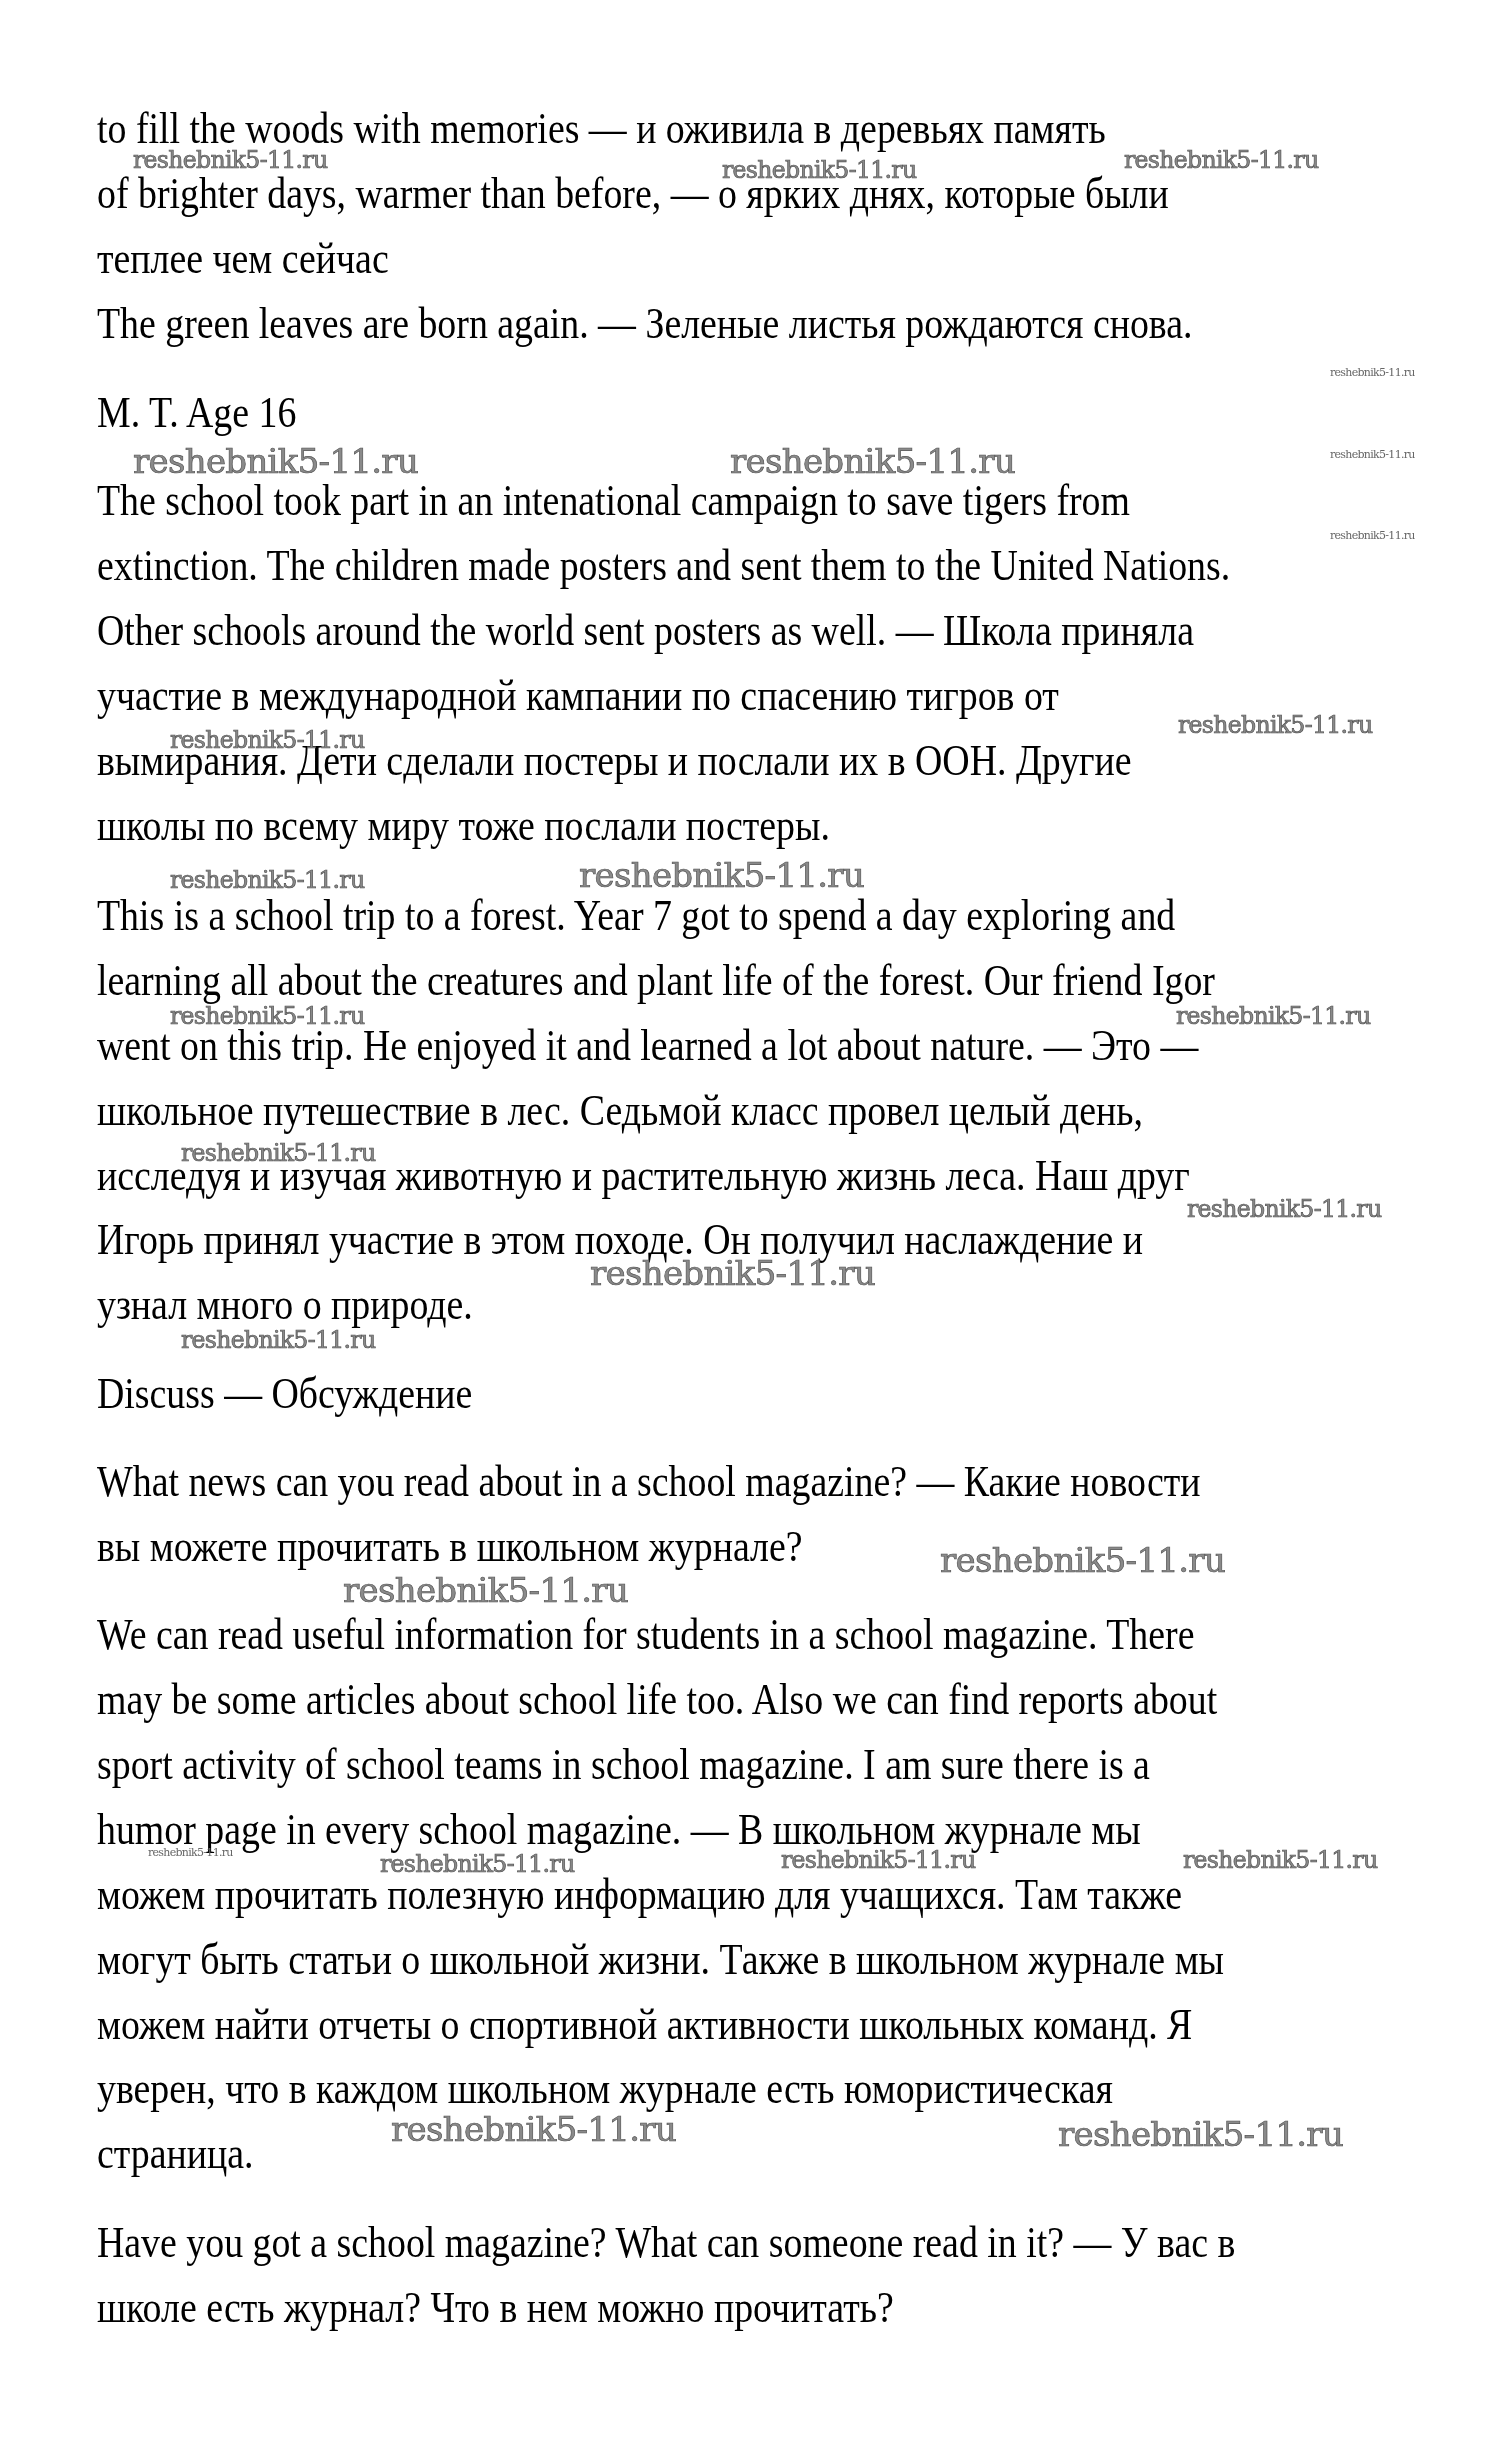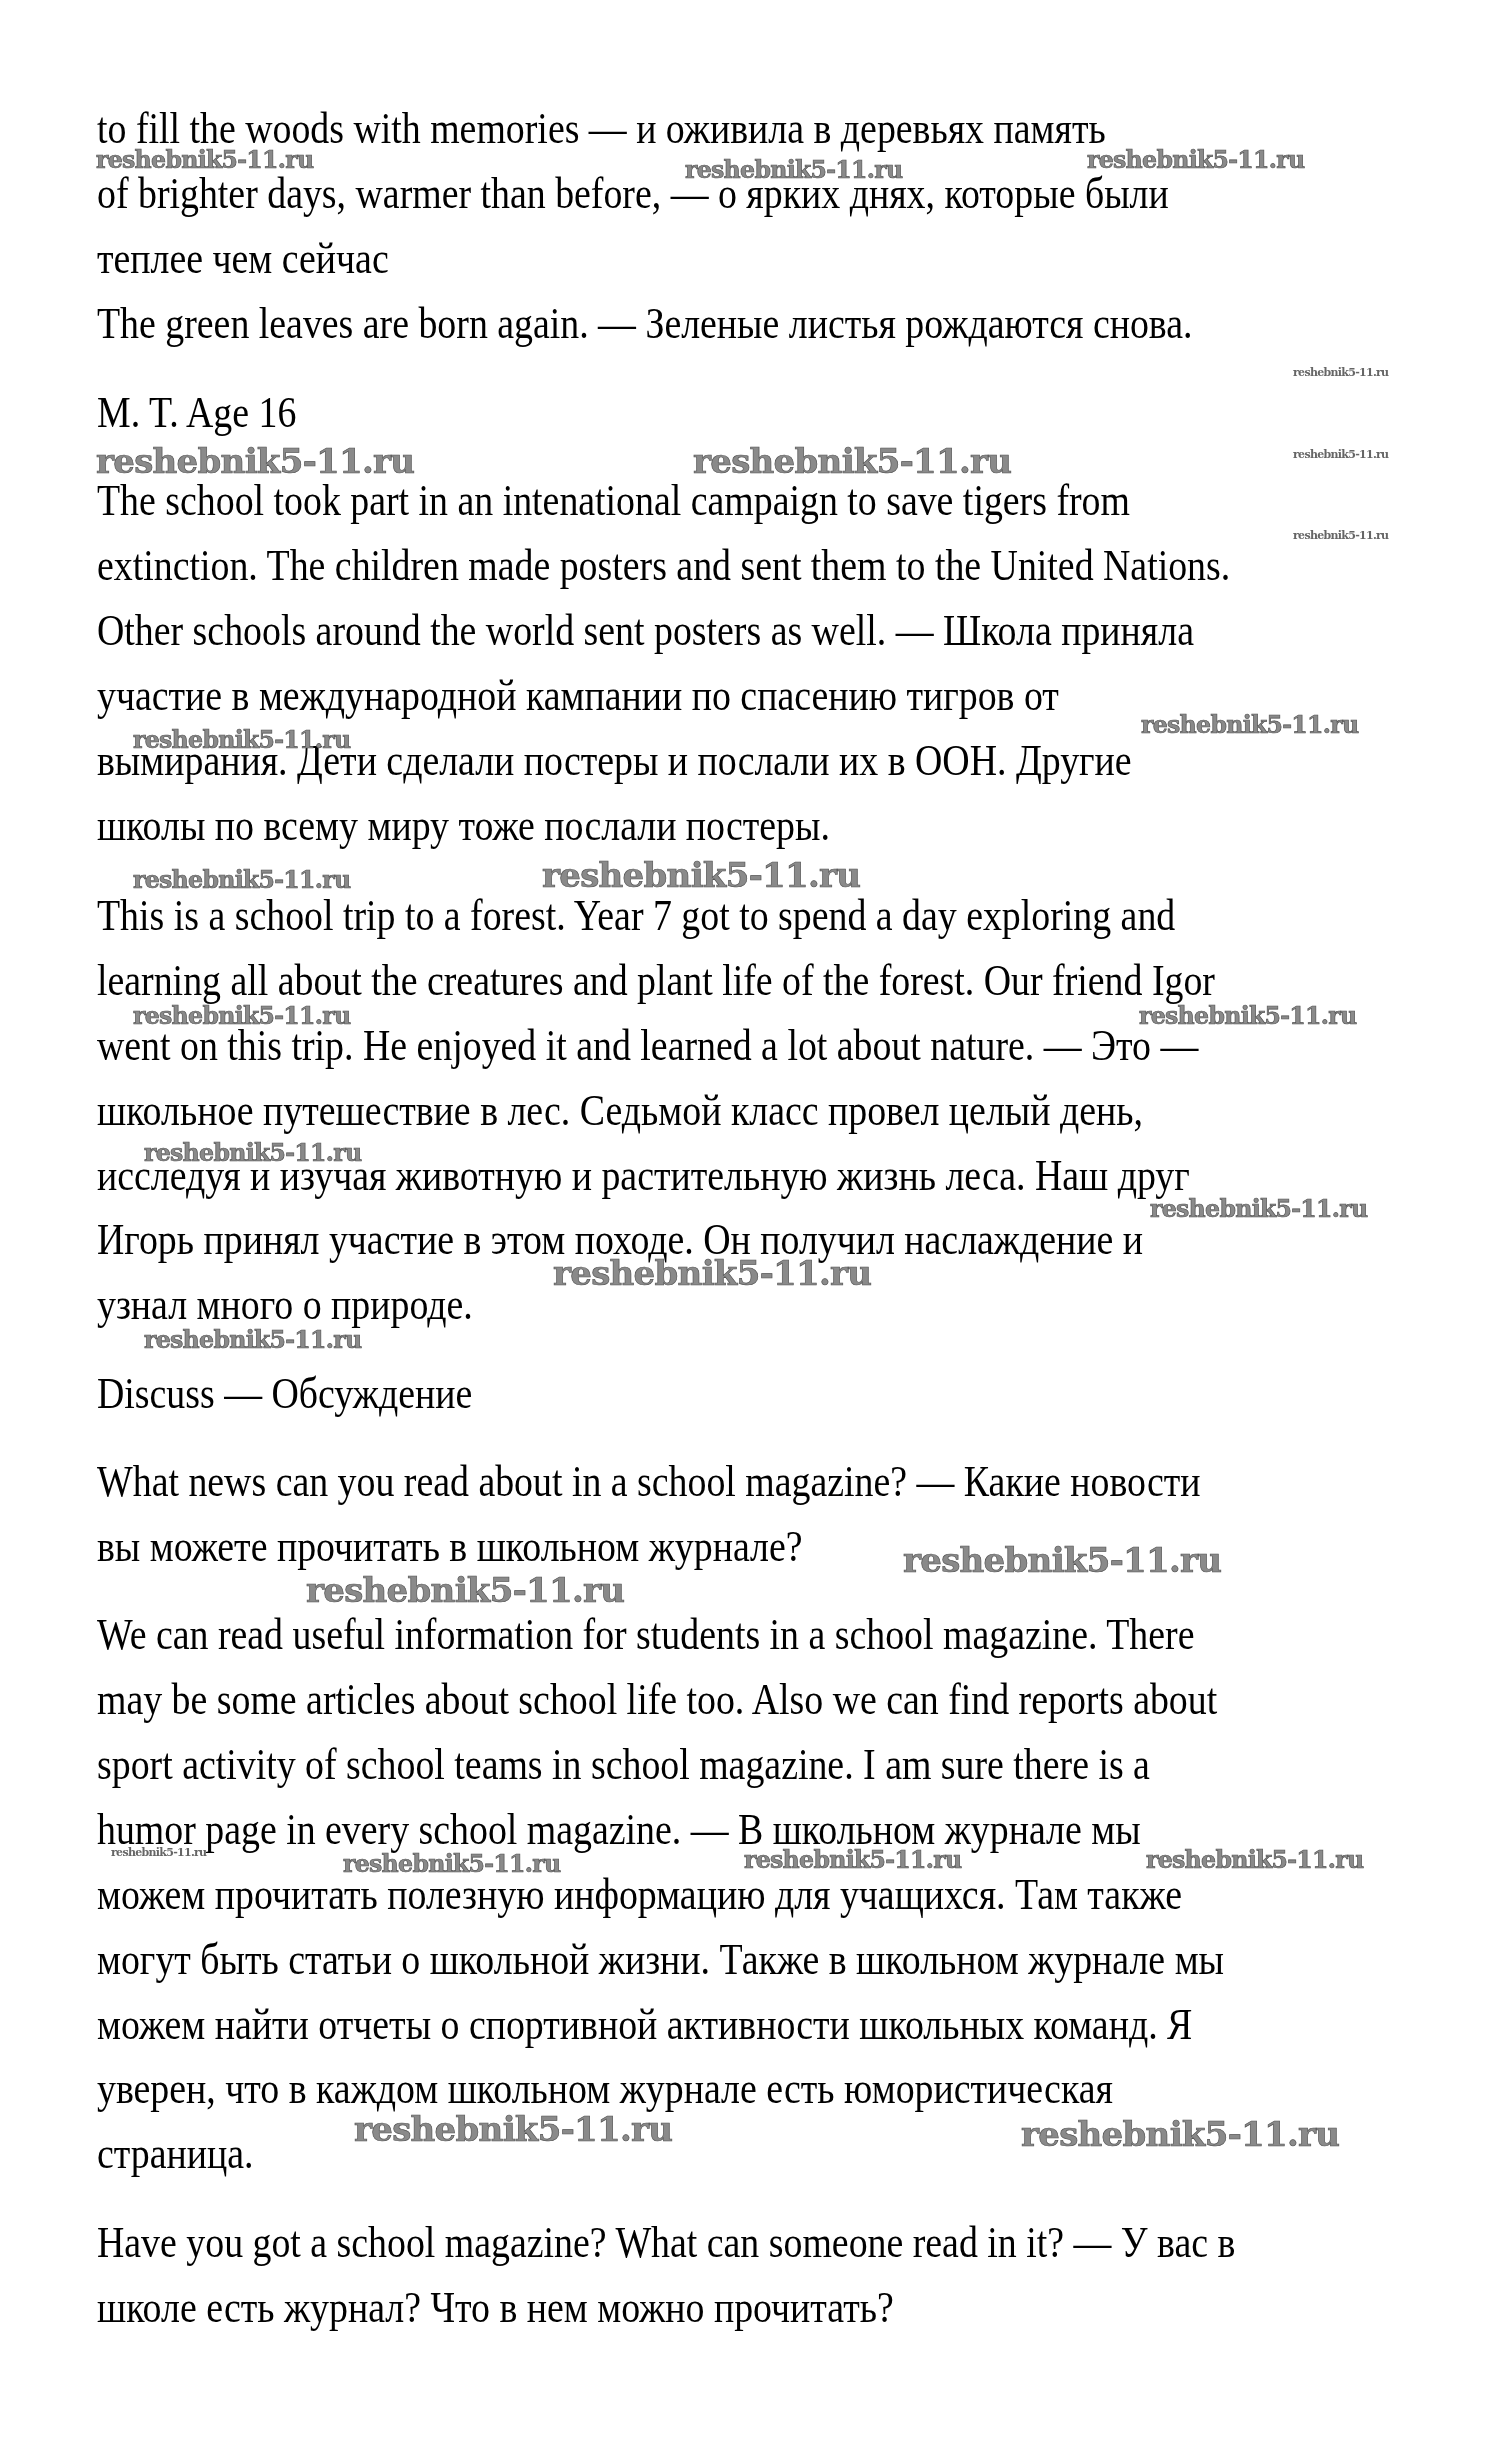--- a/index.html
+++ b/index.html
@@ -1,18 +1,18 @@
 <!DOCTYPE html>
 <html style="font-size:11.8px"><head>
 <meta charset="utf-8">
 <style>
   html,body{margin:0;padding:0;background:#fff;}
   body{width:1507px;height:2438px;position:relative;overflow:hidden;}
   .line{position:absolute;left:97px;font-family:"Liberation Serif",serif;font-size:44px;line-height:52px;color:#000;white-space:nowrap;transform-origin:0 0;transform:scaleX(0.86);}
-  .wm{position:absolute;font-family:"DejaVu Serif",serif;font-weight:bold;color:#8a8a8a;-webkit-text-stroke:0.7px #555;white-space:nowrap;letter-spacing:-0.7px;}
+  .wm{position:absolute;font-family:"DejaVu Serif",serif;font-weight:normal;color:#8a8a8a;-webkit-text-stroke:0.7px #555;white-space:nowrap;letter-spacing:-0.7px;margin-left:37px;}
   .wm.l{font-size:34px;}
   .wm.m{font-size:23.6px;}
   .wm.s{font-size:11px;color:#666;-webkit-text-stroke:0;}
 </style>
 </head>
 <body>
 
 <div class="line" style="top:103px">to fill the woods with memories — и оживила в деревьях память</div>
 <div class="line" style="top:168px">of brighter days, warmer than before, — о ярких днях, которые были</div>
 <div class="line" style="top:233px">теплее чем сейчас</div>

